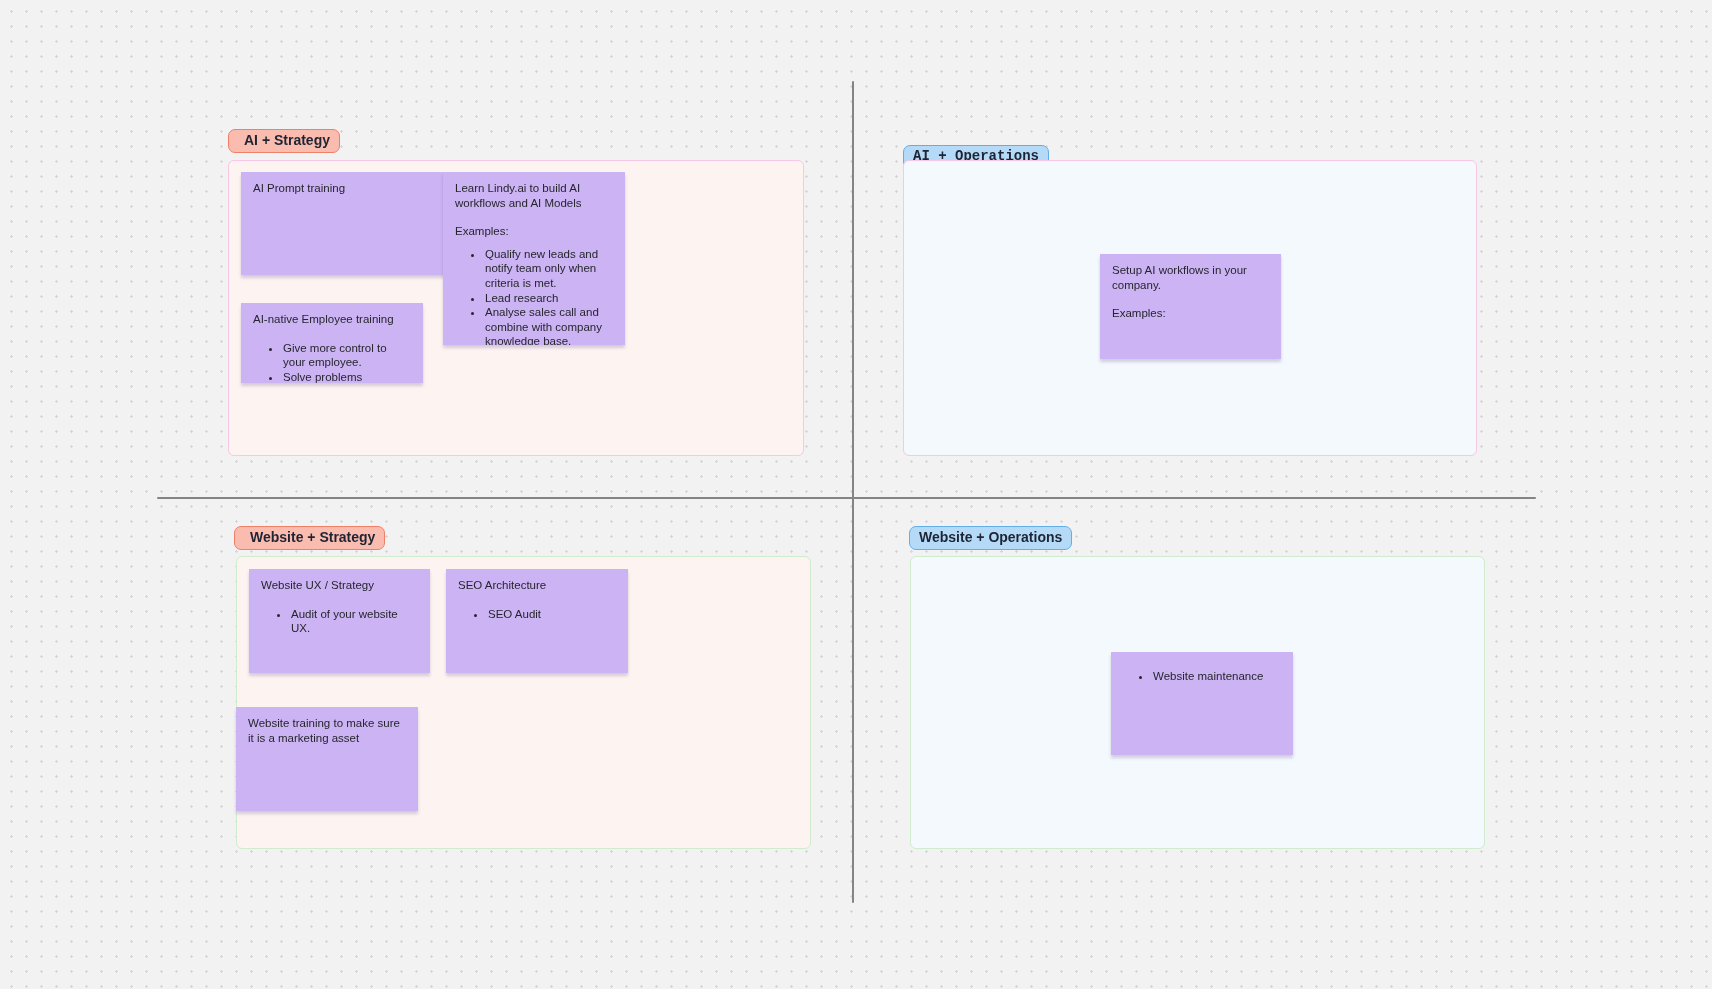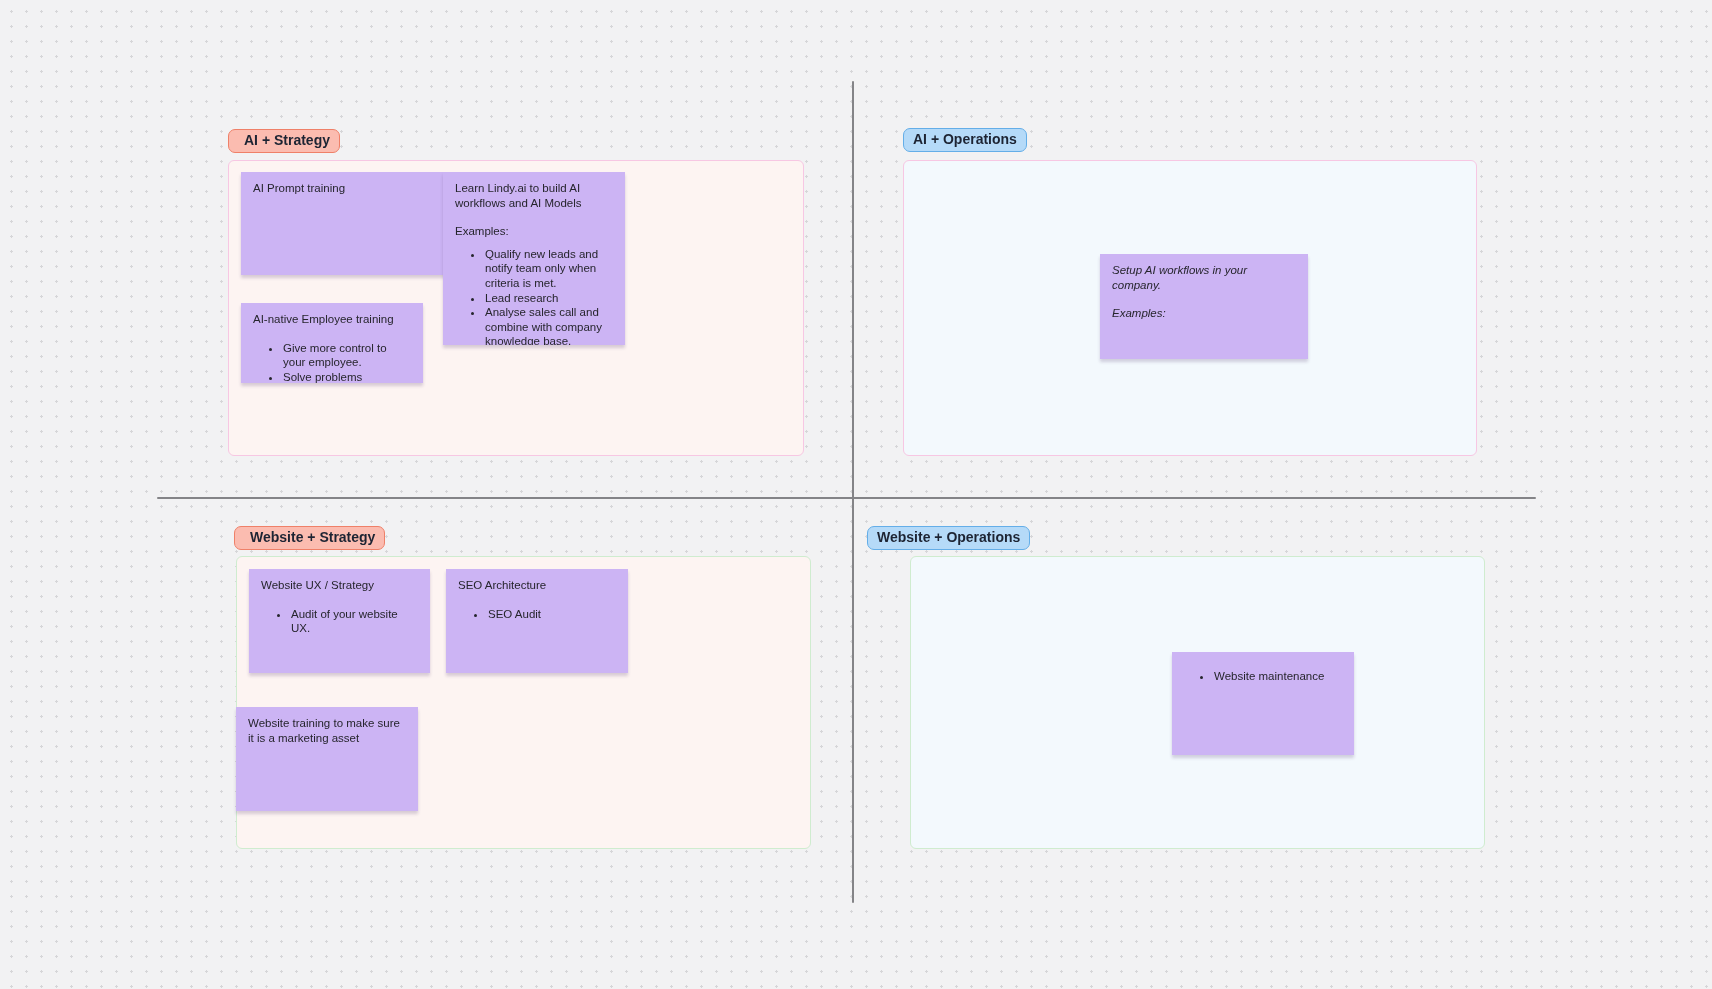--- a/index.html
+++ b/index.html
@@ -77,27 +77,27 @@
 <body>
 
 <div class="canvas">
 
   <div class="axis v" style="left:852px; top:81px; height:822px;"></div>
   <div class="axis h" style="left:157px; top:497px; width:1379px;"></div>
 
   <div class="quad-label red" style="left:228px; top:129px;">AI + Strategy</div>
   <div class="quad-box pink-border pink-fill" style="left:228px; top:160px; width:576px; height:296px;"></div>
 
-  <div class="quad-label blue" style="left:903px; top:128px;">AI + Operations</div>
+  <div class="quad-label blue" style="left:903px; top:145px;font-family:Liberation Mono, monospace;">AI + Operations</div>
   <div class="quad-box pink-border blue-fill" style="left:903px; top:160px; width:574px; height:296px;"></div>
 
   <div class="quad-label red" style="left:234px; top:526px;">Website + Strategy</div>
   <div class="quad-box green-border pink-fill" style="left:236px; top:556px; width:575px; height:293px;"></div>
 
-  <div class="quad-label blue" style="left:867px; top:526px;">Website + Operations</div>
+  <div class="quad-label blue" style="left:909px; top:526px;">Website + Operations</div>
   <div class="quad-box green-border blue-fill" style="left:910px; top:556px; width:575px; height:293px;"></div>
 
   <div class="note" style="left:241px; top:172px; width:212px; height:103px;">
     <div>AI Prompt training</div>
   </div>
 
   <div class="note" style="left:241px; top:303px; width:182px; height:80px;">
     <div>AI-native Employee training</div>
     <ul class="after-title">
       <li>Give more control to your employee.</li>
@@ -109,21 +109,21 @@
     <div>Learn Lindy.ai to build AI workflows and AI Models</div>
     <div class="gap"></div>
     <div>Examples:</div>
     <ul>
       <li>Qualify new leads and notify team only when criteria is met.</li>
       <li>Lead research</li>
       <li>Analyse sales call and combine with company knowledge base.</li>
     </ul>
   </div>
 
-  <div class="note" style="left:1100px; top:254px; width:208px; height:105px;font-style:italic;">
+  <div class="note" style="left:1100px; top:254px; width:181px; height:105px;">
     <div>Setup AI workflows in your company.</div>
     <div class="gap"></div>
     <div>Examples:</div>
   </div>
 
   <div class="note" style="left:249px; top:569px; width:181px; height:104px;">
     <div>Website UX / Strategy</div>
     <ul class="after-title">
       <li>Audit of your website UX.</li>
     </ul>
@@ -133,19 +133,19 @@
     <div>SEO Architecture</div>
     <ul class="after-title">
       <li>SEO Audit</li>
     </ul>
   </div>
 
   <div class="note" style="left:236px; top:707px; width:182px; height:104px;">
     <div>Website training to make sure it is a marketing asset</div>
   </div>
 
-  <div class="note" style="left:1172px; top:652px; width:182px; height:103px;">
+  <div class="note" style="left:1111px; top:652px; width:182px; height:103px;">
     <ul>
       <li>Website maintenance</li>
     </ul>
   </div>
 
 </div>
 
 </body></html>

